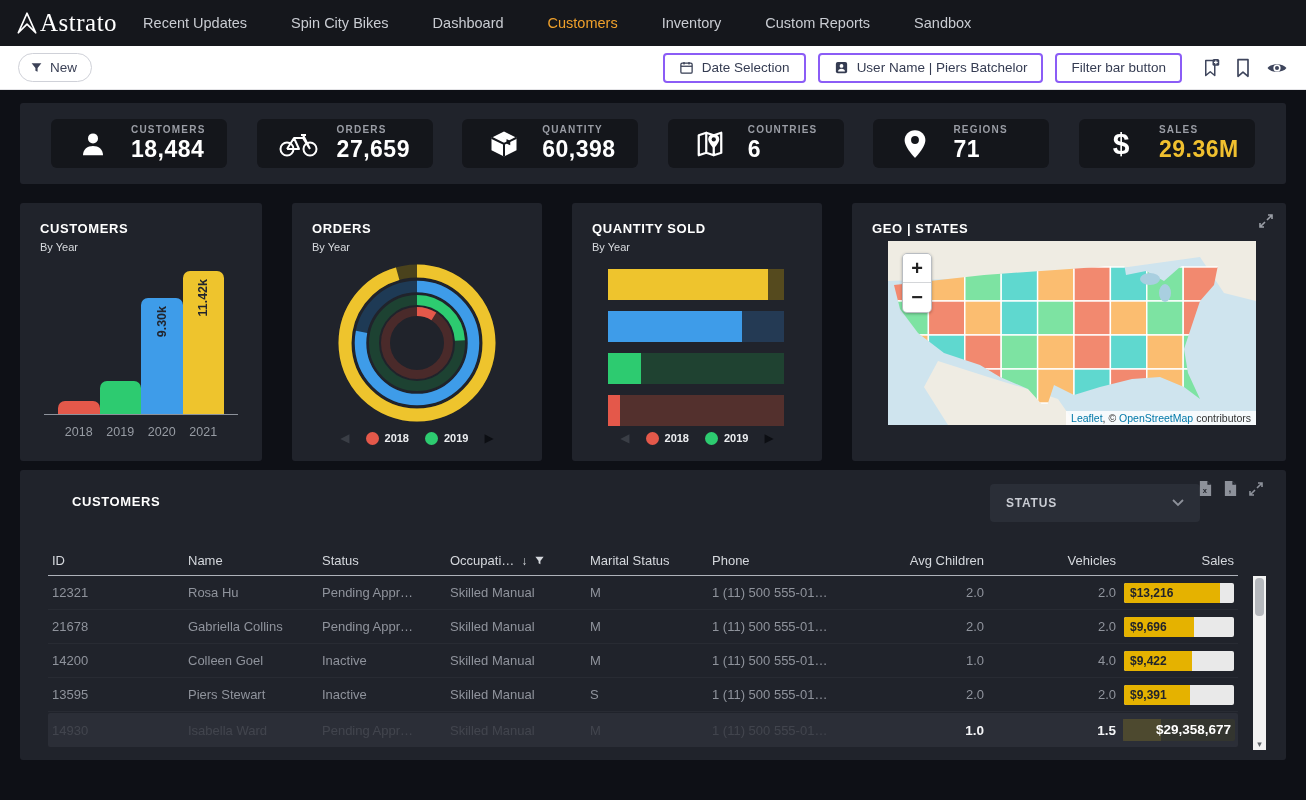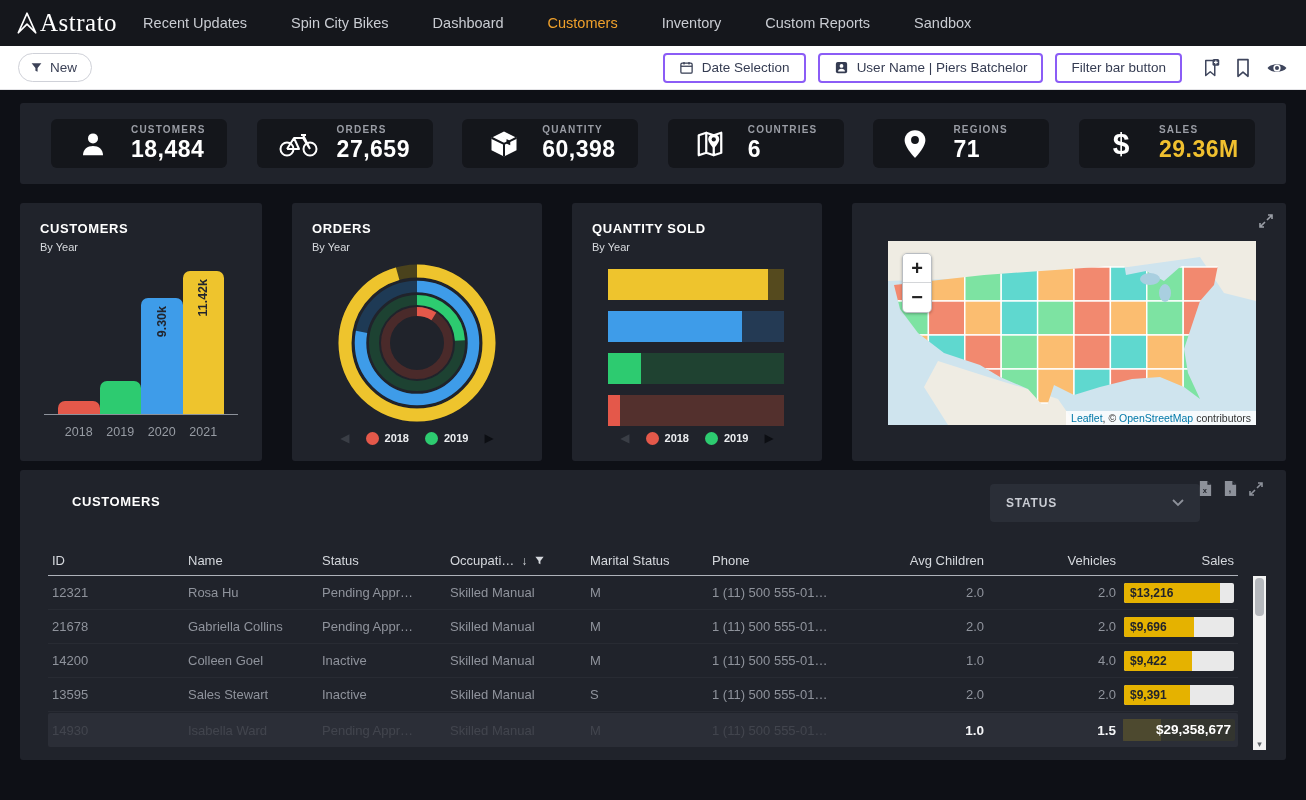--- a/index.html
+++ b/index.html
@@ -329,20 +329,21 @@
           </span>
           <span class="legend-item">
             <span class="legend-dot" style="background: rgb(45, 203, 112);"></span>
             <span class="lbl">2019</span>
           </span>
           <span class="pager next">▶</span>
         </div>
     </div>
 
     <div class="panel">
+      <div class="chart-title">GEO | STATES</div>
       <svg class="geo-expand" width="16" height="16" viewBox="0 0 16 16">
         <path d="M10 2 H14 V6 M14 2 L9 7 M6 14 H2 V10 M2 14 L7 9" fill="none" stroke="#9a9ea6" stroke-width="1.6"></path>
       </svg>
       <div class="map-box">
         <svg width="368" height="184" viewBox="0 0 368 184">
           <defs>
             <clipPath id="usClip">
               <path d="M6,44 L96,34 L210,26 L236,22 L238,34 L258,30 L276,40 L292,26 L312,14 L330,24 L326,44 L312,60 L304,84 L296,108 L300,132 L312,158 L296,146 L272,136 L244,138 L212,146 L186,154 L166,144 L158,168 L140,148 L112,136 L92,124 L56,112 L30,92 L12,68 Z"></path>
             </clipPath>
           </defs>
@@ -494,21 +495,21 @@
             <div class="td-right">4.0</div>
             <div class="sales-cell">
               <div class="sales-bar">
                 <div class="fill" style="width: 62%;"></div>
                 <div class="txt">$9,422</div>
               </div>
             </div>
           </div>
           <div class="tbl-grid tbl-row">
             <div>13595</div>
-            <div>Sales Stewart</div>
+            <div>Piers Stewart</div>
             <div>Inactive</div>
             <div>Skilled Manual</div>
             <div>S</div>
             <div>1 (11) 500 555-01…</div>
             <div class="td-right">2.0</div>
             <div class="td-right">2.0</div>
             <div class="sales-cell">
               <div class="sales-bar">
                 <div class="fill" style="width: 60%;"></div>
                 <div class="txt">$9,391</div>

